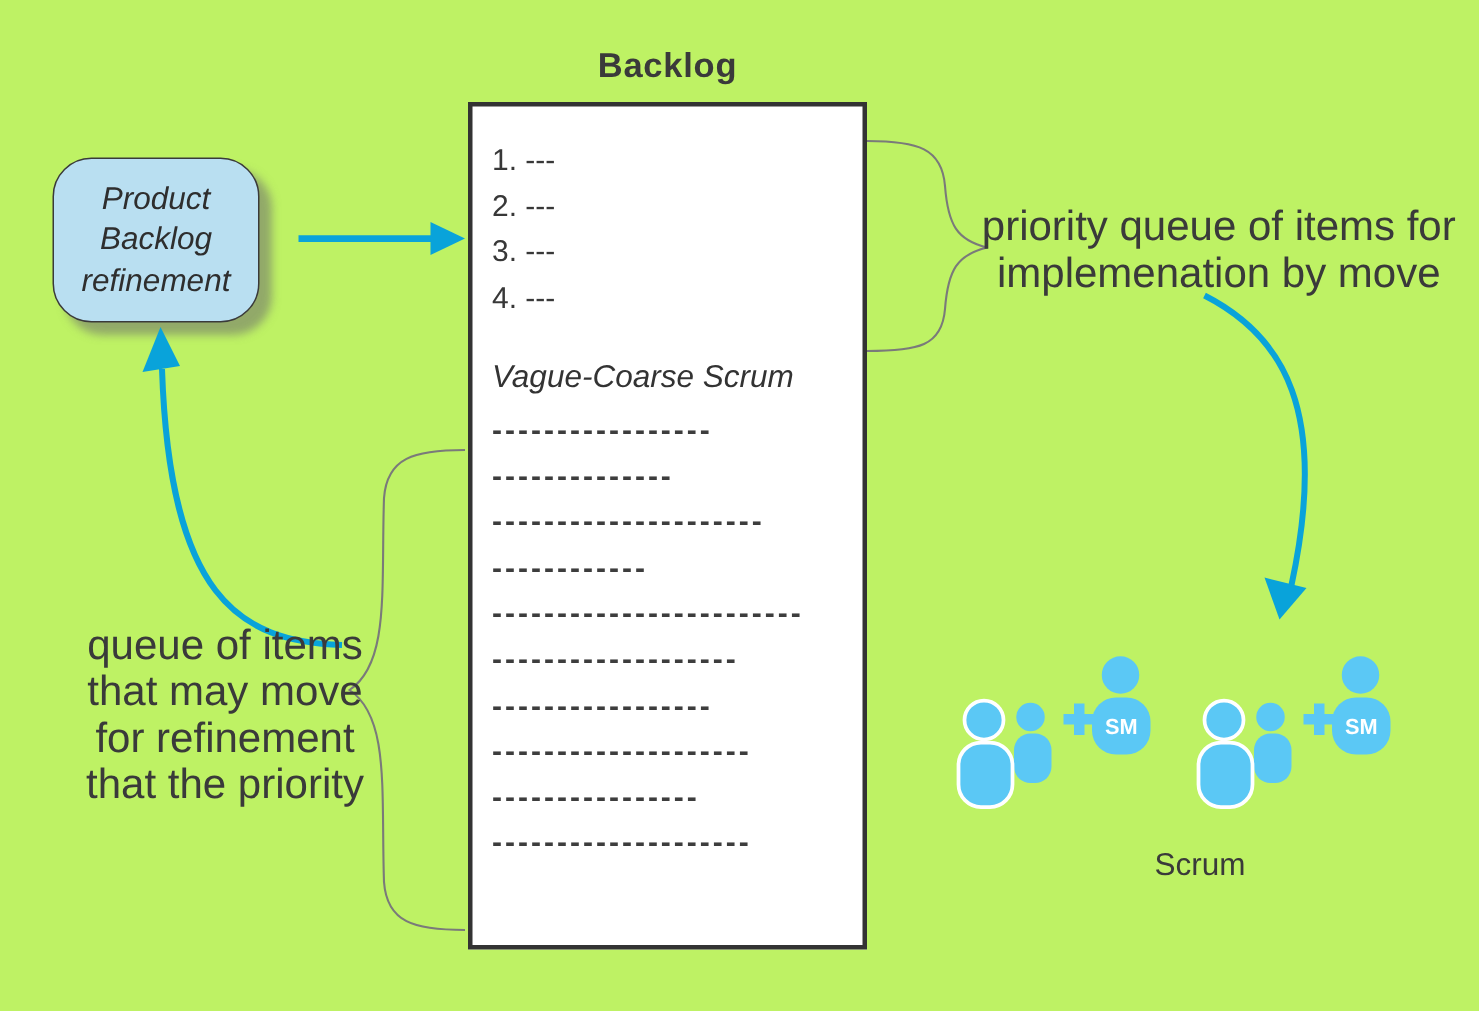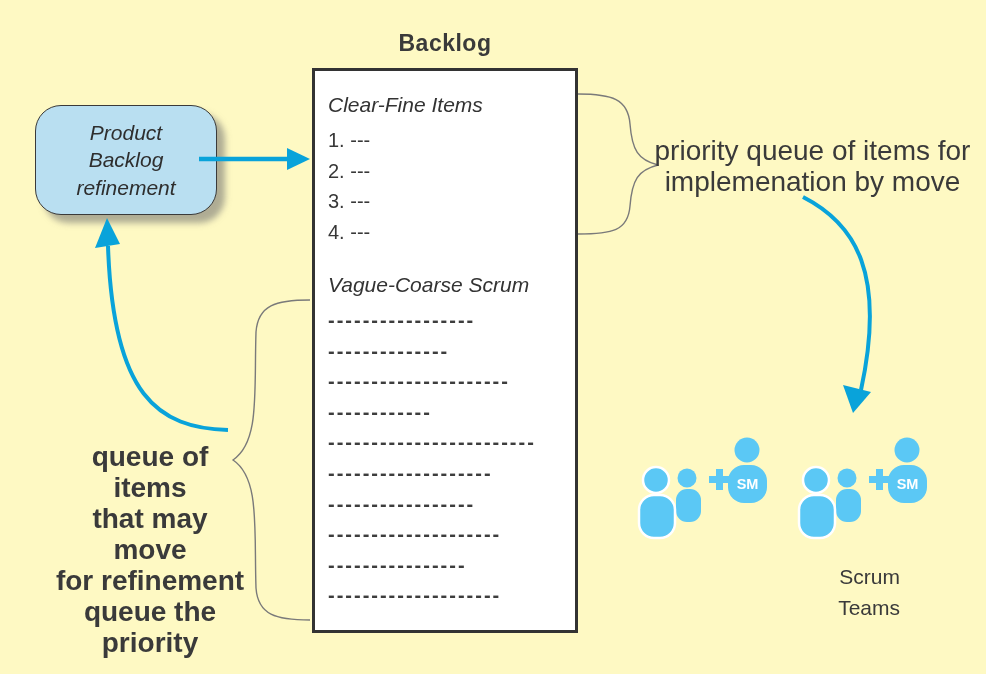--- a/index.html
+++ b/index.html
@@ -1,17 +1,17 @@
 <!DOCTYPE html>
 <html><head>
 <meta charset="utf-8">
 <style>
   html,body{margin:0;padding:0;background:#ffffff;}
   .canvas{
-    position:relative;width:986px;height:674px;background:#fef9c3;
+    position:relative;width:986px;height:674px;background:#bef264;
     font-family:"Liberation Sans",sans-serif;color:#383838;overflow:hidden;
   }
   .abs{position:absolute;}
   
   .title{
     left:345px;top:30px;width:200px;text-align:center;
     font-size:23px;font-weight:bold;color:#3a3a3a;letter-spacing:.5px;
   }
   
   .backlog-box{
@@ -24,47 +24,46 @@
     margin-bottom:7px;
   }
   .numbered-item{font-size:20px;line-height:30.5px;color:#383838;}
   .vague-heading{margin-top:25px;}
   .dash-line{
     font-size:20px;font-weight:bold;letter-spacing:2px;line-height:30.6px;
     color:#3d3d3d;white-space:nowrap;
   }
   
   .refine-box{
-    left:35px;top:105px;width:182px;height:110px;box-sizing:border-box;
+    left:35px;top:105px;width:138px;height:110px;box-sizing:border-box;
     background:#b9dff1;border:1.6px solid #3a3a3a;border-radius:26px;
     box-shadow:8px 8px 6px rgba(110,110,110,0.55);
     display:flex;flex-direction:column;justify-content:center;align-items:center;
   }
   .refine-line{font-style:italic;font-size:21px;line-height:27.5px;color:#2e2e2e;text-align:center;}
   
   .note{font-size:28px;line-height:31px;color:#3a3a3a;text-align:center;}
   .note-right{left:640px;top:135px;width:345px;}
-  .note-left{left:52px;top:441px;width:196px;font-weight:bold;}
-  .teams-label{left:700px;top:561px;width:200px;text-align:right;
+  .note-left{left:52px;top:414px;width:196px;}
+  .teams-label{left:700px;top:561px;width:200px;text-align:center;
     font-size:21px;line-height:31px;color:#3a3a3a;}
   
   .overlay{left:0;top:0;width:986px;height:674px;pointer-events:none;}
   .team-svg{width:136px;height:106px;}
   .team-1{left:636px;top:434px;}
   .team-2{left:796px;top:434px;}
 </style>
 </head>
 <body>
 
 <div class="canvas">
 
   <div class="abs title">Backlog</div>
 
   <div class="abs backlog-box">
-    <div class="clear-heading">Clear-Fine Items</div>
     <div class="numbered-item">1. ---</div>
     <div class="numbered-item">2. ---</div>
     <div class="numbered-item">3. ---</div>
     <div class="numbered-item">4. ---</div>
     <div class="vague-heading">Vague-Coarse Scrum</div>
     <div class="dash-line">-----------------</div>
     <div class="dash-line">--------------</div>
     <div class="dash-line">---------------------</div>
     <div class="dash-line">------------</div>
     <div class="dash-line">------------------------</div>
@@ -105,21 +104,21 @@
 
   <div class="abs note note-right">
     <div>priority queue of items for</div>
     <div>implemenation by move</div>
   </div>
 
   <div class="abs note note-left">
     <div>queue of items</div>
     <div>that may move</div>
     <div>for refinement</div>
-    <div>queue the priority</div>
+    <div>that the priority</div>
   </div>
 
   <svg class="abs team-svg team-1" viewBox="0 0 136 106">
     <g fill="#5bc8f5">
       <circle cx="51" cy="44" r="9.5"></circle>
       <rect x="40" y="55" width="25" height="33" rx="11"></rect>
       <circle cx="20" cy="46" r="13" stroke="#ffffff" stroke-width="2.5"></circle>
       <rect x="3" y="61" width="36" height="43" rx="15" stroke="#ffffff" stroke-width="2.5"></rect>
       <path d="M73 42 h7 v-7 h7 v7 h7 v7 h-7 v7 h-7 v-7 h-7 z"></path>
       <circle cx="111" cy="16" r="12.5"></circle>
@@ -136,16 +135,15 @@
       <rect x="3" y="61" width="36" height="43" rx="15" stroke="#ffffff" stroke-width="2.5"></rect>
       <path d="M73 42 h7 v-7 h7 v7 h7 v7 h-7 v7 h-7 v-7 h-7 z"></path>
       <circle cx="111" cy="16" r="12.5"></circle>
       <rect x="92" y="31" width="39" height="38" rx="16"></rect>
     </g>
     <text x="111.5" y="55" text-anchor="middle" font-size="14.5" font-weight="bold" fill="#ffffff" font-family="Liberation Sans, sans-serif">SM</text>
   </svg>
 
   <div class="abs teams-label">
     <div>Scrum</div>
-    <div>Teams</div>
   </div>
 
 </div>
 
 </body></html>

